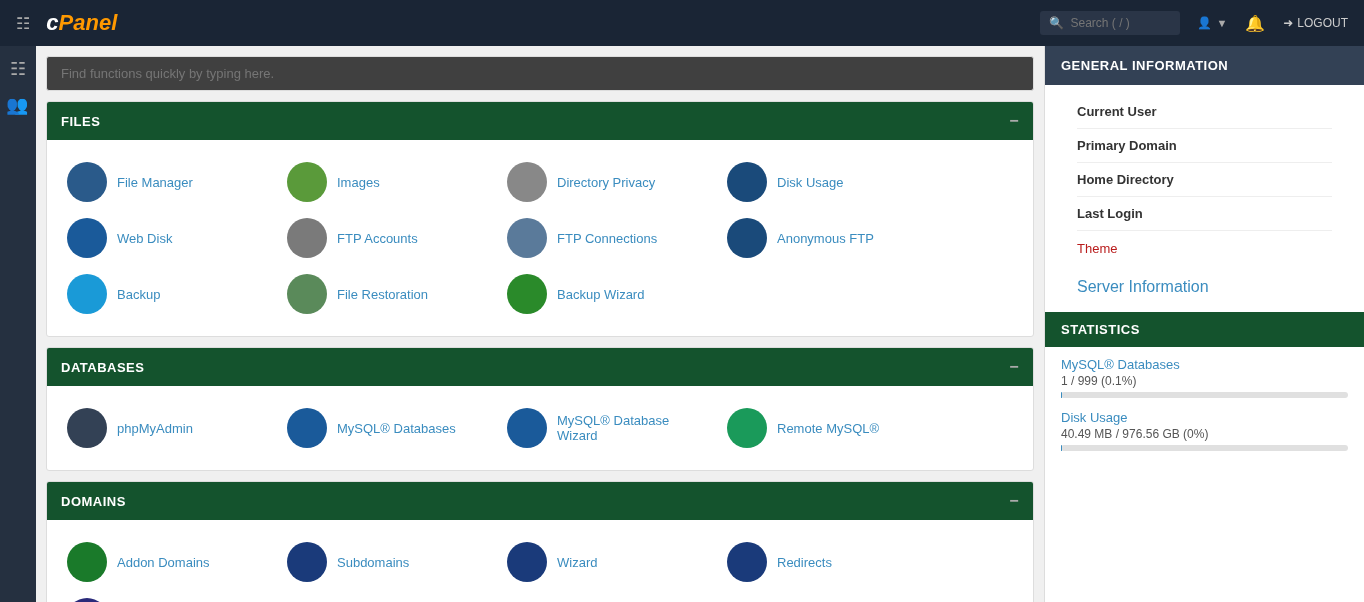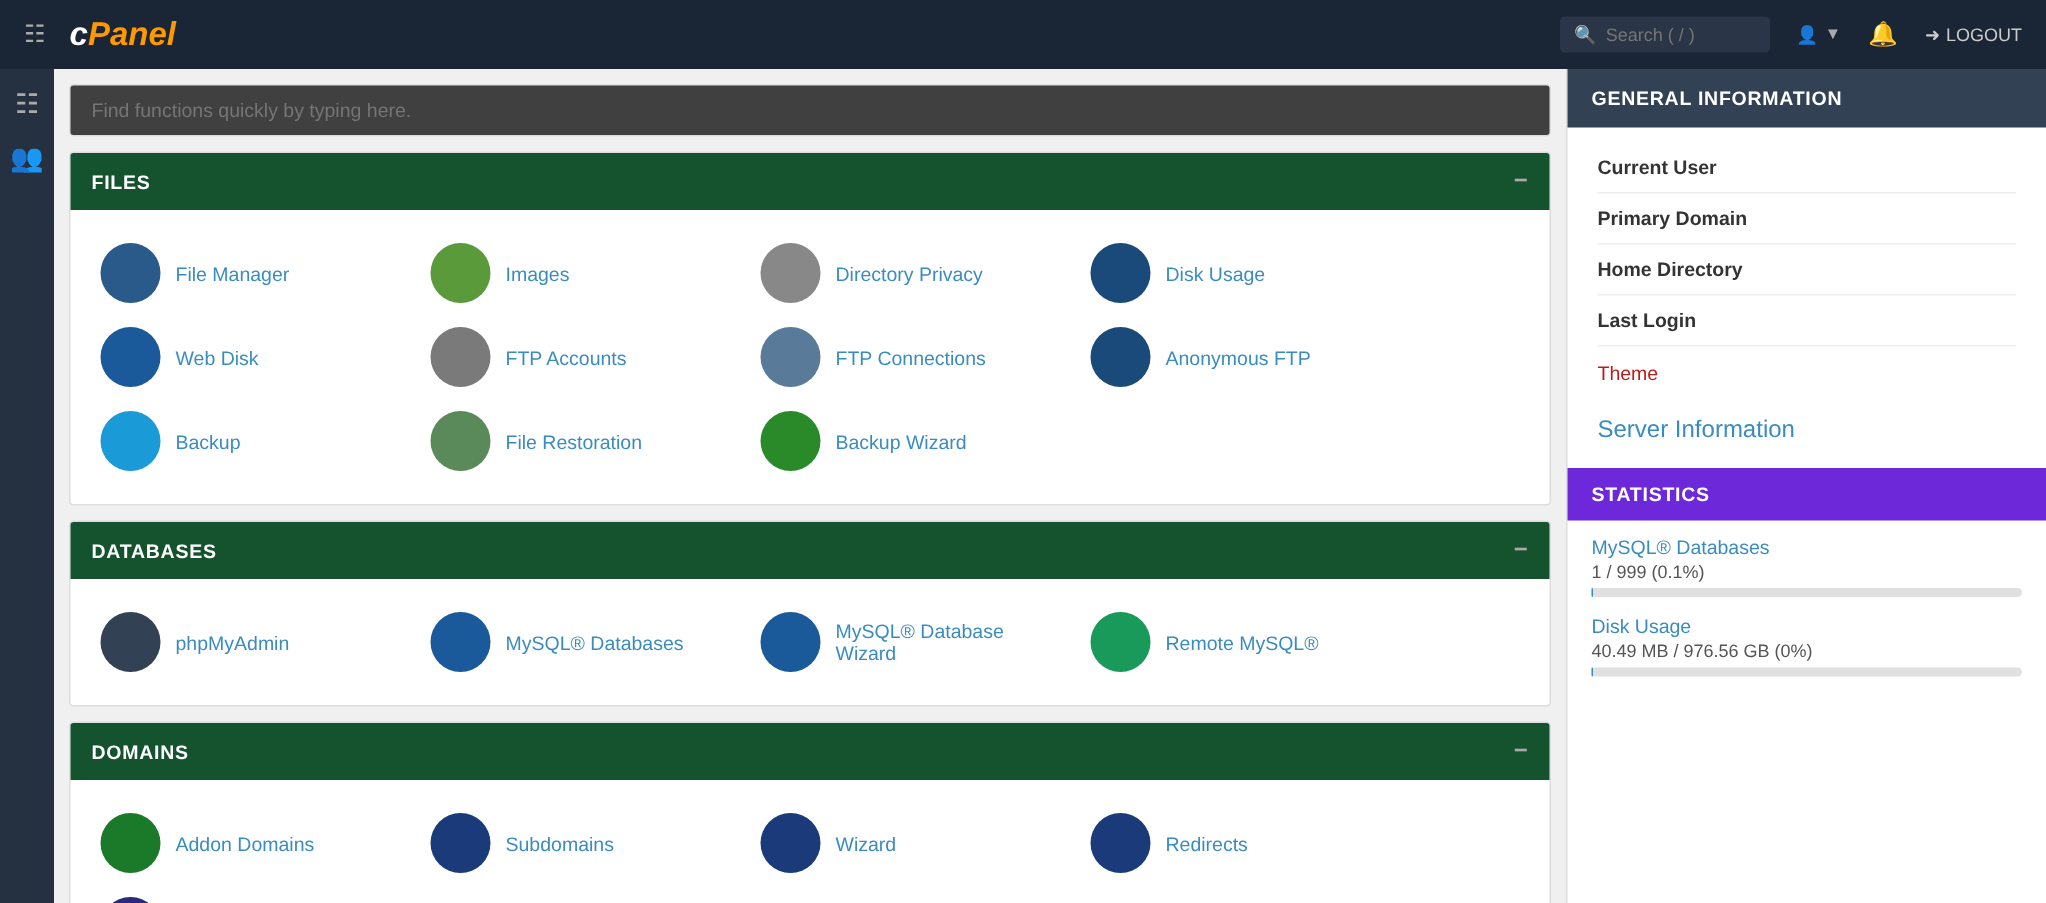--- a/index.html
+++ b/index.html
@@ -124,42 +124,42 @@
 
     
     .rp-header {
       background: #334155;
       color: #fff;
       padding: 12px 16px;
       font-size: 13px;
       font-weight: bold;
       letter-spacing: 0.5px;
     }
-    .rp-body { padding: 10px 20px; }
+    .rp-body { padding: 10px 32px; }
     .rp-row {
       padding: 9px 0;
       border-bottom: 1px solid #eee;
     }
     .rp-label { color: #333; font-size: 13px; font-weight: bold; }
 
     .rp-theme-row { padding: 10px 0; }
     .rp-theme-label { font-weight: normal; font-size: 13px; color: #b91c1c; margin-bottom: 6px; }
     .rp-theme-select {
       width: 100%;
       padding: 5px 8px;
       border: 1px solid #ccc;
       border-radius: 3px;
       font-size: 12px;
       color: #333;
       background: #fff;
     }
     .rp-server-link { color: #3a8cbf; font-size: 16px; text-decoration: none; cursor: pointer; }
 
     .stats-header {
-      background: #6d28d9;
+      background: #14532d;
       color: #fff;
       padding: 10px 16px;
       font-size: 13px;
       font-weight: bold;
       letter-spacing: 0.5px;
       margin-top: 0;
     }
     .stats-body { padding: 10px 16px; }
     .stats-row { margin-bottom: 12px; }
     .stats-link { color: #3a8cbf; font-size: 13px; cursor: pointer; }

